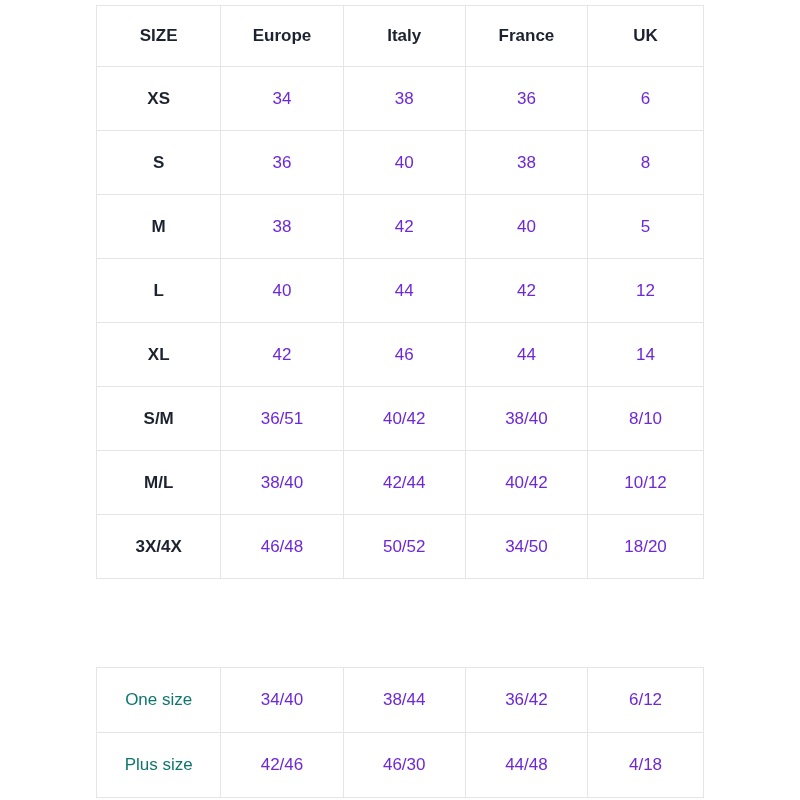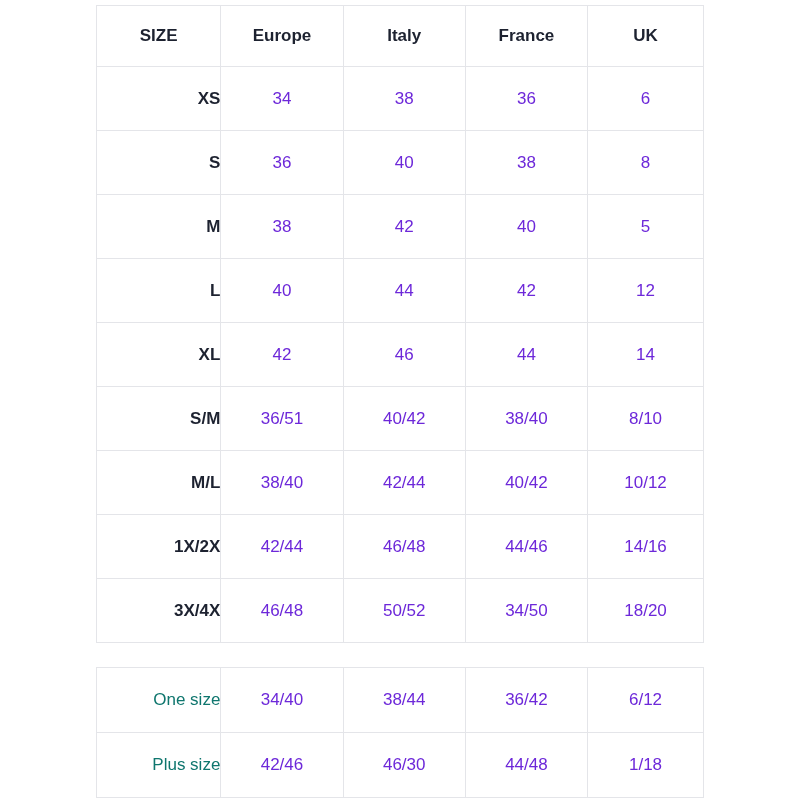--- a/index.html
+++ b/index.html
@@ -52,21 +52,20 @@
   }
   table.size-table thead th {
     font-weight: bold;
     font-size: 17px;
     color: #1d2230;
     height: 60px;
   }
   table.size-table tbody td.rowhead {
     font-weight: bold;
     color: #1d2230;
-    text-align: right;
   }
   .secondary table.size-table td {
     height: 64px;
   }
   .secondary table.size-table td.rowhead {
     font-weight: normal;
     color: #0f766e;
   }
 </style>
 </head>
@@ -136,27 +135,20 @@
           <td>8/10</td>
         </tr>
         <tr>
           <td class="rowhead">M/L</td>
           <td>38/40</td>
           <td>42/44</td>
           <td>40/42</td>
           <td>10/12</td>
         </tr>
         <tr>
-          <td class="rowhead">1X/2X</td>
-          <td>42/44</td>
-          <td>46/48</td>
-          <td>44/46</td>
-          <td>14/16</td>
-        </tr>
-        <tr>
           <td class="rowhead">3X/4X</td>
           <td>46/48</td>
           <td>50/52</td>
           <td>34/50</td>
           <td>18/20</td>
         </tr>
       </tbody>
     </table>
   </div>
 
@@ -175,19 +167,19 @@
           <td>34/40</td>
           <td>38/44</td>
           <td>36/42</td>
           <td>6/12</td>
         </tr>
         <tr>
           <td class="rowhead">Plus size</td>
           <td>42/46</td>
           <td>46/30</td>
           <td>44/48</td>
-          <td>1/18</td>
+          <td>4/18</td>
         </tr>
       </tbody>
     </table>
   </div>
 
 </div>
 
 </body></html>

